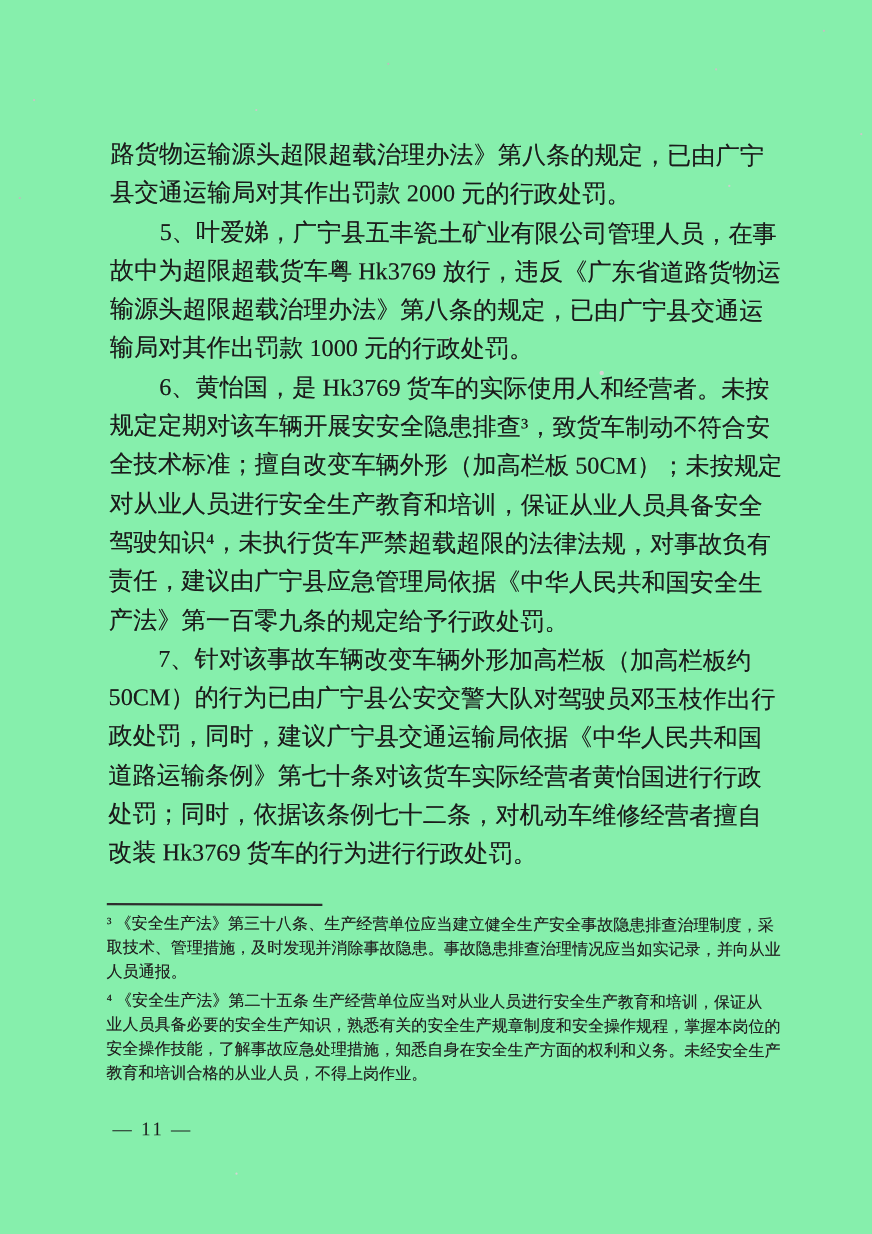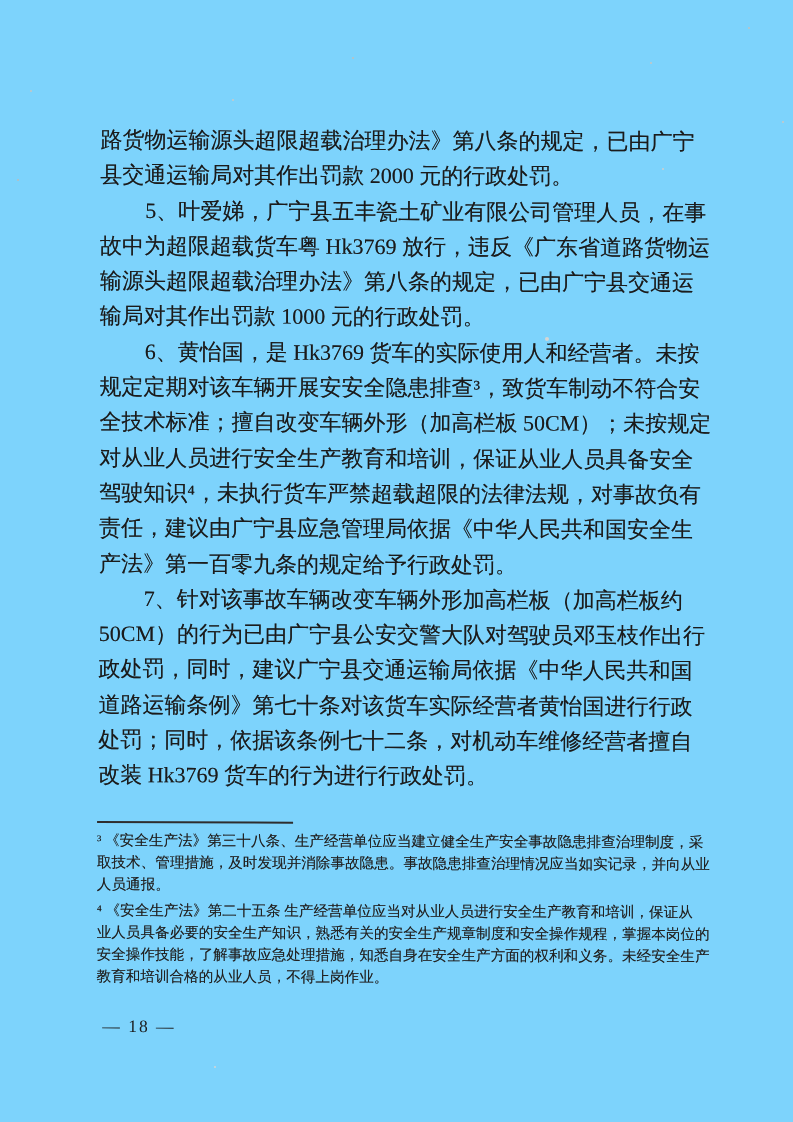--- a/index.html
+++ b/index.html
@@ -10,21 +10,21 @@
     width: 793px;
     height: 1122px;
     overflow: hidden;
     background: #ffffff;
     font-family: "Liberation Serif", "DejaVu Serif", serif;
   }
   .page {
     position: relative;
     width: 793px;
     height: 1122px;
-    background: #7dd3fc;
+    background: #86efac;
     overflow: hidden;
   }
   .scan-tilt {
     position: absolute;
     inset: 0;
     transform: rotate(0.2deg);
     transform-origin: 50% 50%;
   }
   
   .body-text {
@@ -147,16 +147,16 @@
         <div class="fn-line">人员通报。</div>
       </div>
       <div class="fn">
         <div class="fn-line">⁴ 《安全生产法》第二十五条 生产经营单位应当对从业人员进行安全生产教育和培训，保证从</div>
         <div class="fn-line">业人员具备必要的安全生产知识，熟悉有关的安全生产规章制度和安全操作规程，掌握本岗位的</div>
         <div class="fn-line">安全操作技能，了解事故应急处理措施，知悉自身在安全生产方面的权利和义务。未经安全生产</div>
         <div class="fn-line">教育和培训合格的从业人员，不得上岗作业。</div>
       </div>
     </div>
 
-    <div class="page-number">— 18 —</div>
+    <div class="page-number">— 11 —</div>
 
   </div>
 </div>
 
 </body></html>

